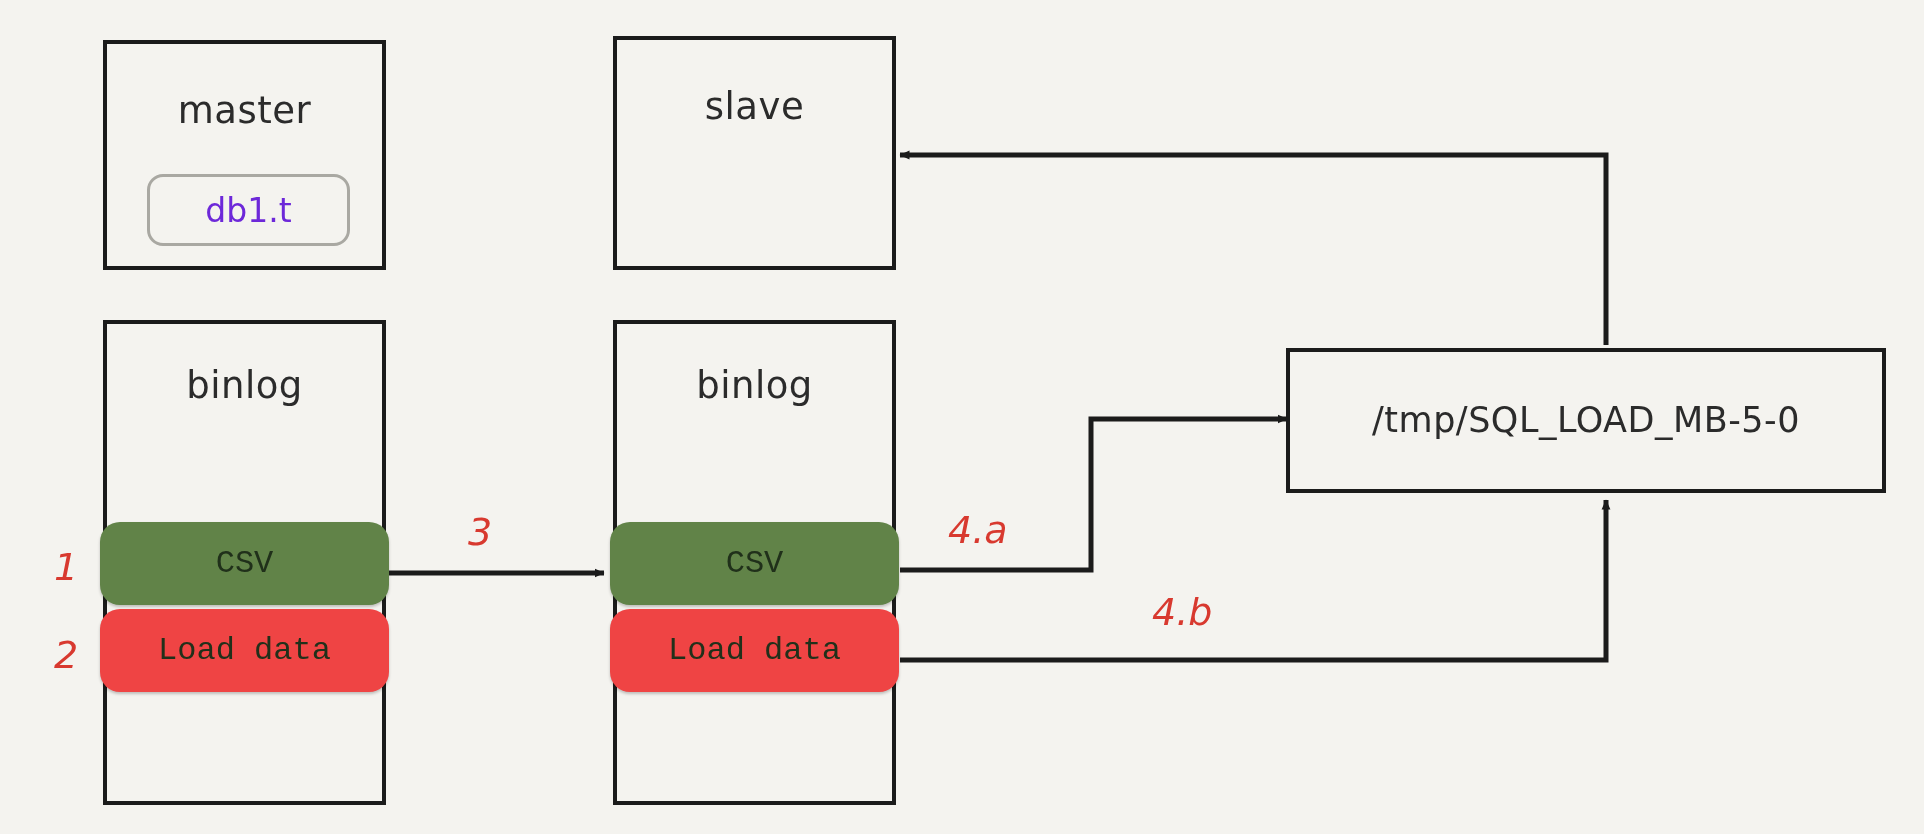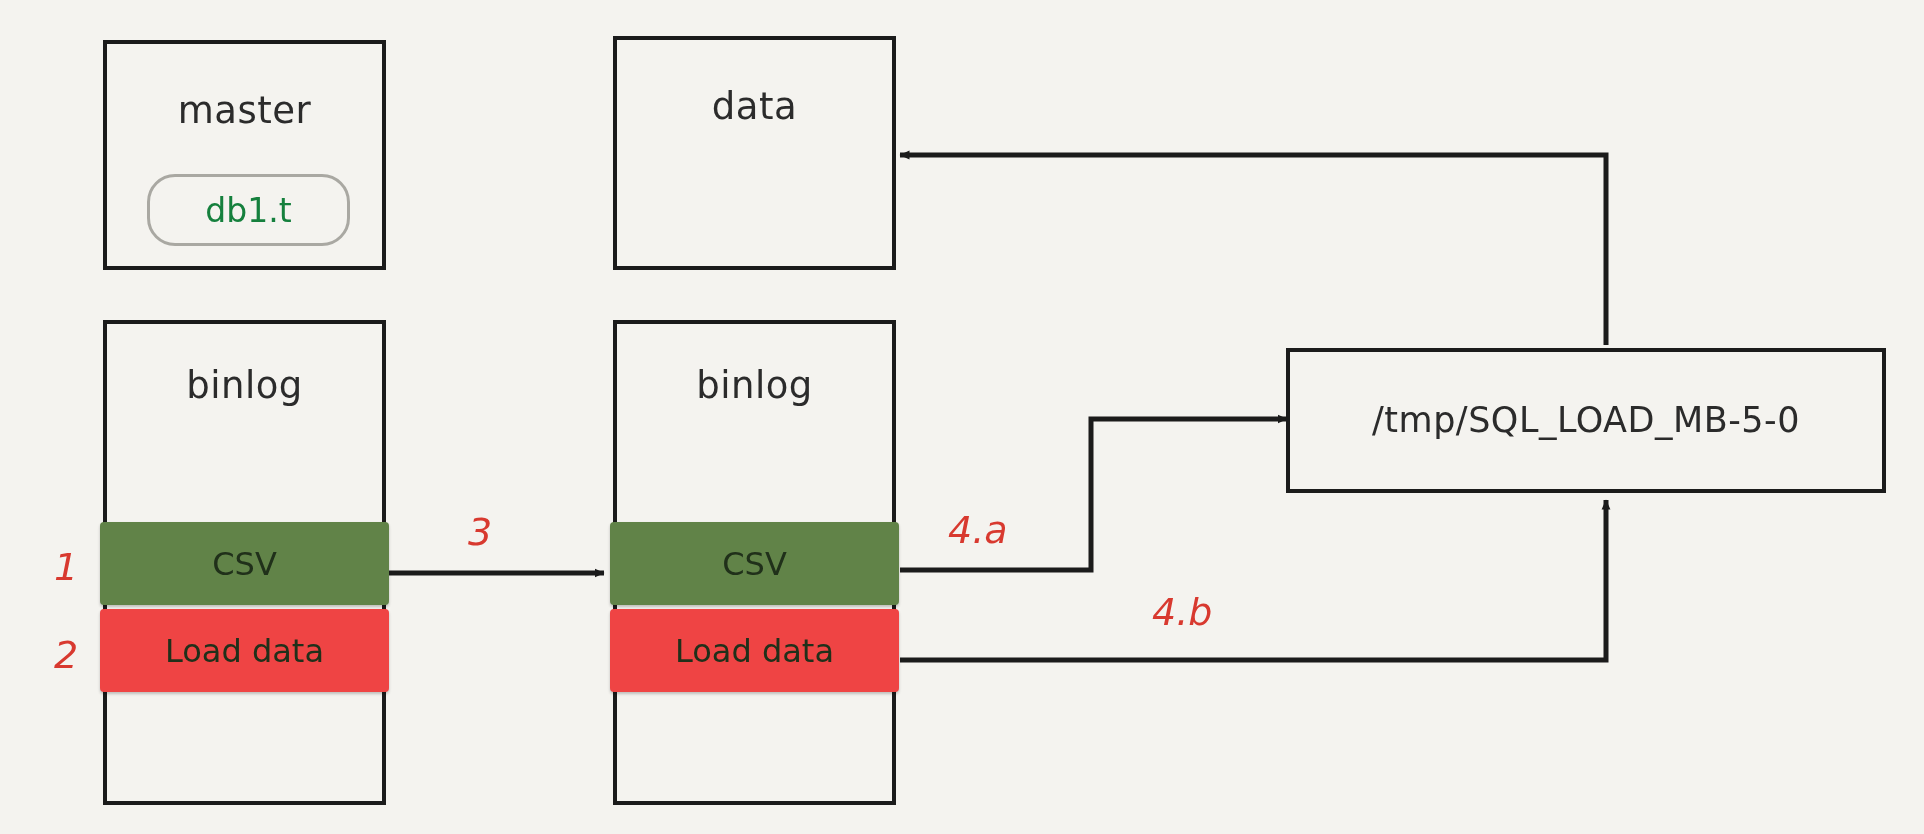--- a/index.html
+++ b/index.html
@@ -35,37 +35,38 @@
     text-align: center;
     color: #2b2b2b;
     font-size: 37px;
     letter-spacing: 0.5px;
   }
   .inner-db {
     position: absolute;
     box-sizing: border-box;
     background: #f4f3ef;
     border: 3px solid #a9a8a2;
-    border-radius: 28px;
+    border-radius: 16px;
     display: flex;
     align-items: center;
     justify-content: center;
-    color: #15803d;
+    color: #6d28d9;
     font-size: 33px;
   }
   .seg {
     position: absolute;
     box-sizing: border-box;
     display: flex;
     align-items: center;
     justify-content: center;
-    border-radius: 4px;
+    border-radius: 20px;
     font-size: 32px;
     color: #20301a;
     box-shadow: 0 2px 3px rgba(0,0,0,0.22);
+    font-family: Liberation Mono, monospace;
   }
   .seg-csv { background: #618348; }
   .seg-load { background: #ef4444; }
   .step-label {
     position: absolute;
     color: #d8392f;
     font-size: 38px;
     font-style: italic;
     white-space: nowrap;
   }
@@ -99,21 +100,21 @@
 
     <path d="M 1606,345 L 1606,155 L 900,155" fill="none" stroke="#1b1b1b" stroke-width="5" marker-end="url(#arrowhead)"></path>
   </svg>
 
   <div class="node-box" style="left:103px; top:40px; width:283px; height:230px;padding-left:32px;">
     <div class="node-title" style="top:45px;">master</div>
     <div class="inner-db" style="left:40px; top:130px; width:203px; height:72px;">db1.t</div>
   </div>
 
   <div class="node-box" style="left:613px; top:36px; width:283px; height:234px;">
-    <div class="node-title" style="top:45px;">data</div>
+    <div class="node-title" style="top:45px;">slave</div>
   </div>
 
   <div class="node-box" style="left:103px; top:320px; width:283px; height:485px;">
     <div class="node-title" style="top:40px;">binlog</div>
   </div>
   <div class="seg seg-csv" style="left:100px; top:522px; width:289px; height:83px;">CSV</div>
   <div class="seg seg-load" style="left:100px; top:609px; width:289px; height:83px;">Load data</div>
 
   <div class="node-box" style="left:613px; top:320px; width:283px; height:485px;">
     <div class="node-title" style="top:40px;">binlog</div>

